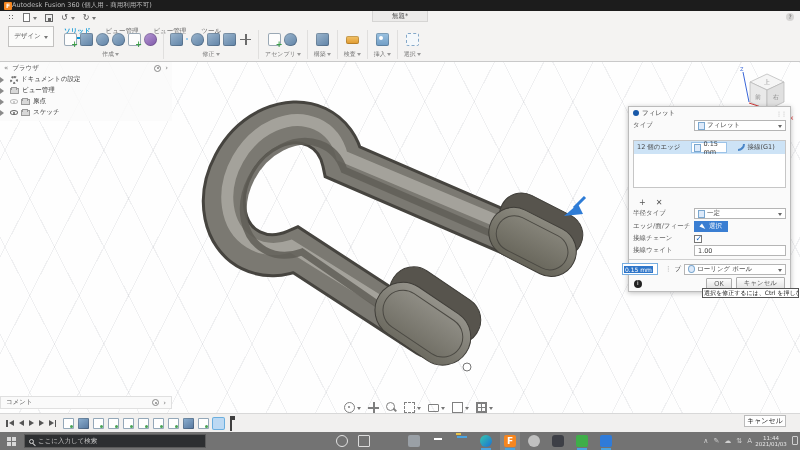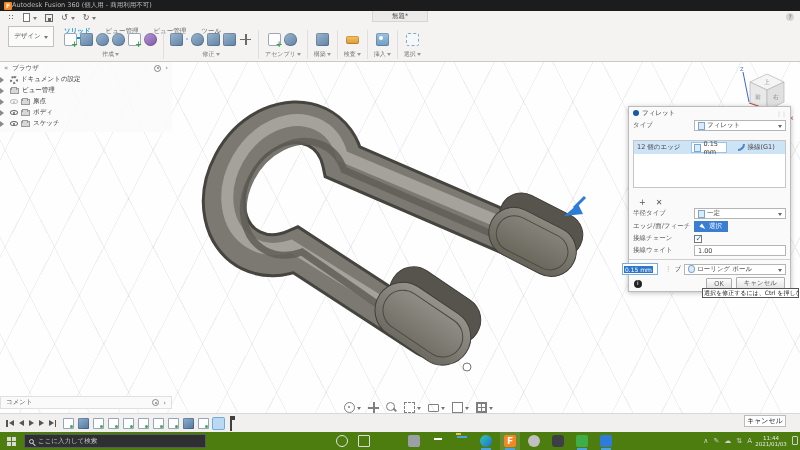--- a/index.html
+++ b/index.html
@@ -168,21 +168,21 @@
   .tl-ft { background:linear-gradient(145deg,#8fb2d2,#54759c); box-shadow:inset 0 0 0 1px rgba(0,0,0,.2); }
   .tl-cur { background:#bcd9f3; box-shadow:0 0 0 1px #6aaede; }
   .tmark { width:2px; height:15px; background:#3f3f3f; margin-left:4px; position:relative; }
   .tmark::before { content:""; position:absolute; left:0; top:0; width:5px; height:4px; background:#3f3f3f; }
 
   
   #ime { left:744px; top:353px; font-size:7px; color:#222; background:rgba(255,255,255,.92);
          border:1px solid #bbb; padding:0 2px; }
 
   
-  #taskbar { left:0; top:432px; width:800px; height:18px; background:#4d7c0f; }
+  #taskbar { left:0; top:432px; width:800px; height:18px; background:#737373; }
   .win { position:absolute; left:7px; top:5px; width:4px; height:4px; background:#d9d9d9;
          box-shadow:5px 0 #d9d9d9, 0 5px #d9d9d9, 5px 5px #d9d9d9; }
   #search { position:absolute; left:24px; top:2px; width:182px; height:14px; background:#2d2f31;
             border:1px solid #5a5a5a; display:flex; align-items:center; gap:4px; padding:0 4px; }
   .mag { width:5px; height:5px; border:1px solid #cfcfcf; border-radius:50%; position:relative; flex:none; }
   .mag::after { content:""; position:absolute; right:-3px; bottom:-2px; width:4px; height:1px; background:#cfcfcf; transform:rotate(45deg); }
   #search span { color:#c9c9c9; font-size:6.5px; white-space:nowrap; }
   .tb-ic { position:absolute; top:3px; width:12px; height:12px; border-radius:2px; }
   .run::after { content:""; position:absolute; left:1px; bottom:-3px; width:10px; height:2px; background:#4aa3e0; }
   .slot-active { position:absolute; left:500px; top:0; width:20px; height:18px; background:rgba(255,255,255,.14); }
@@ -379,26 +379,20 @@
     <div class="tree-row child">
       <span class="disc"></span>
       <span class="eye dim"></span>
       <span class="folder"></span>
       <span>原点</span>
     </div>
     <div class="tree-row child">
       <span class="disc"></span>
       <span class="eye"></span>
       <span class="folder"></span>
-      <span>ボディ</span>
-    </div>
-    <div class="tree-row child">
-      <span class="disc"></span>
-      <span class="eye"></span>
-      <span class="folder"></span>
       <span>スケッチ</span>
     </div>
   </div>
 
   <svg id="viewcube" class="abs" width="60" height="60">
     <polygon points="14,18 31,10 48,18 31,26" fill="#f5f5f5" stroke="#b5b5b5" stroke-width="0.7"></polygon>
     <polygon points="14,18 31,26 31,46 14,38" fill="#e9e9e9" stroke="#b5b5b5" stroke-width="0.7"></polygon>
     <polygon points="48,18 31,26 31,46 48,38" fill="#e0e0e0" stroke="#b5b5b5" stroke-width="0.7"></polygon>
     <text x="31" y="20" font-size="6" fill="#888" text-anchor="middle">上</text>
     <text x="22" y="35" font-size="6" fill="#888" text-anchor="middle">前</text>

